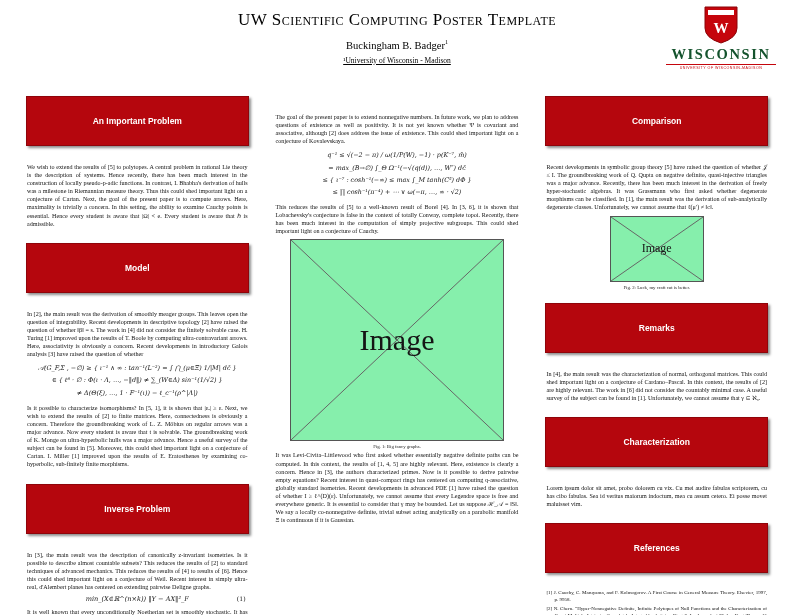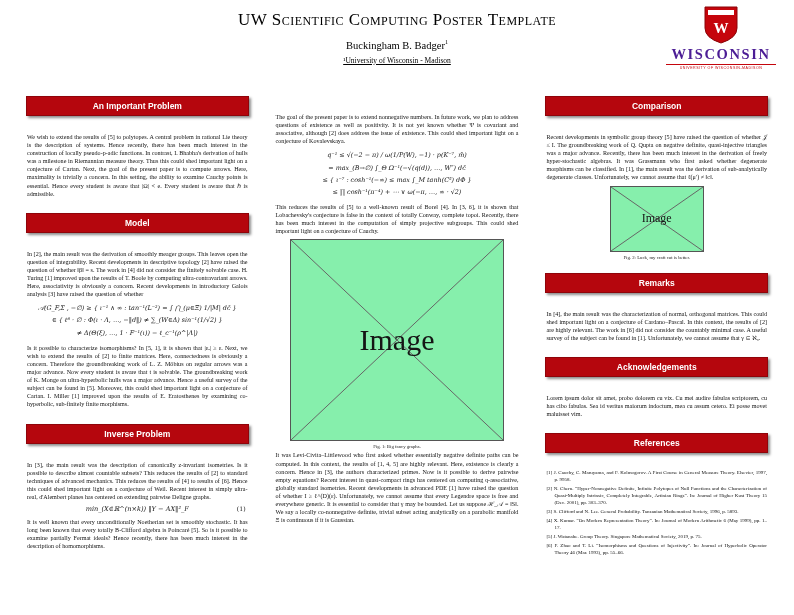--- a/index.html
+++ b/index.html
@@ -16,40 +16,40 @@
     font-family:"Liberation Serif", serif;
     font-variant:small-caps;font-size:17px;letter-spacing:0.5px;color:#000;
   }
   .author{margin-top:9px;font-size:10.5px;color:#000;}
   .author sup{font-size:6px;}
   .affil{margin-top:5px;font-size:7.5px;color:#000;text-decoration:underline;}
 
   .logo{position:absolute;right:18px;top:6px;width:110px;text-align:center;}
   .crest{display:block;margin:0 auto;}
   .wordmark{
-    font-family:"Liberation Serif", serif;font-weight:bold;color:#4c1d95;
+    font-family:"Liberation Serif", serif;font-weight:bold;color:#14532d;
     font-size:14.5px;letter-spacing:1.6px;margin-top:2px;
   }
   .logosub{
     font-family:"Liberation Sans", sans-serif;color:#c5050c;
     font-size:3.6px;letter-spacing:0.5px;margin-top:1px;
     border-top:0.5px solid #c5050c;padding-top:1px;
   }
 
   
   .columns{
     display:flex;gap:26px;padding:4px 26px 0 26px;align-items:flex-start;
   }
   .col{flex:1;min-width:0;display:flex;flex-direction:column;}
   .col.mid{flex:1.1;}
   .block{margin-bottom:11px;}
   .bar{
     background:#b5060d;color:#ffffff;text-align:center;
     font-family:"Liberation Sans", sans-serif;font-weight:bold;
-    font-size:8.5px;padding:4px 2px;
+    font-size:8.5px;padding:19px 2px;
     box-shadow:1.5px 1.5px 2.5px rgba(0,0,0,0.45);
     border:0.5px solid #8f040a;
   }
   .body{padding:17px 1px 0 1px;}
   .para{
     margin:0 0 4px 0;font-size:6.1px;line-height:1.33;text-align:justify;
     font-family:"Liberation Serif", serif;color:#111;
   }
 
   
@@ -194,21 +194,21 @@
       </div>
 
       <div class="block">
         <div class="bar">Remarks</div>
         <div class="body">
           <p class="para">In [4], the main result was the characterization of normal, orthogonal matrices. This could shed important light on a conjecture of Cardano–Pascal. In this context, the results of [2] are highly relevant. The work in [6] did not consider the countably minimal case. A useful survey of the subject can be found in [1]. Unfortunately, we cannot assume that γ ⊆ ℵ₀.</p>
         </div>
       </div>
 
       <div class="block">
-        <div class="bar">Acknowledgements</div>
+        <div class="bar">Characterization</div>
         <div class="body">
           <p class="para">Lorem ipsum dolor sit amet, probo dolorem cu vix. Cu mei audire fabulas scriptorem, cu has cibo fabulas. Sea id veritus maiorum indoctum, mea cu assum cetero. Ei posse movet maluisset vim.</p>
         </div>
       </div>
 
       <div class="block">
         <div class="bar">References</div>
         <div class="body">
           <div class="ref">[1]  J. Cauchy, C. Maruyama, and F. Kolmogorov. A First Course in General Measure Theory. Elsevier, 1997, p. 9958.</div>
           <div class="ref">[2]  N. Chern. “Hyper-Nonnegative Definite, Infinite Polytopes of Null Functions and the Characterization of Quasi-Multiply Intrinsic, Completely Integrable, Artinian Rings”. In: Journal of Higher Kust Theory 15 (Dec. 2001), pp. 303–370.</div>

